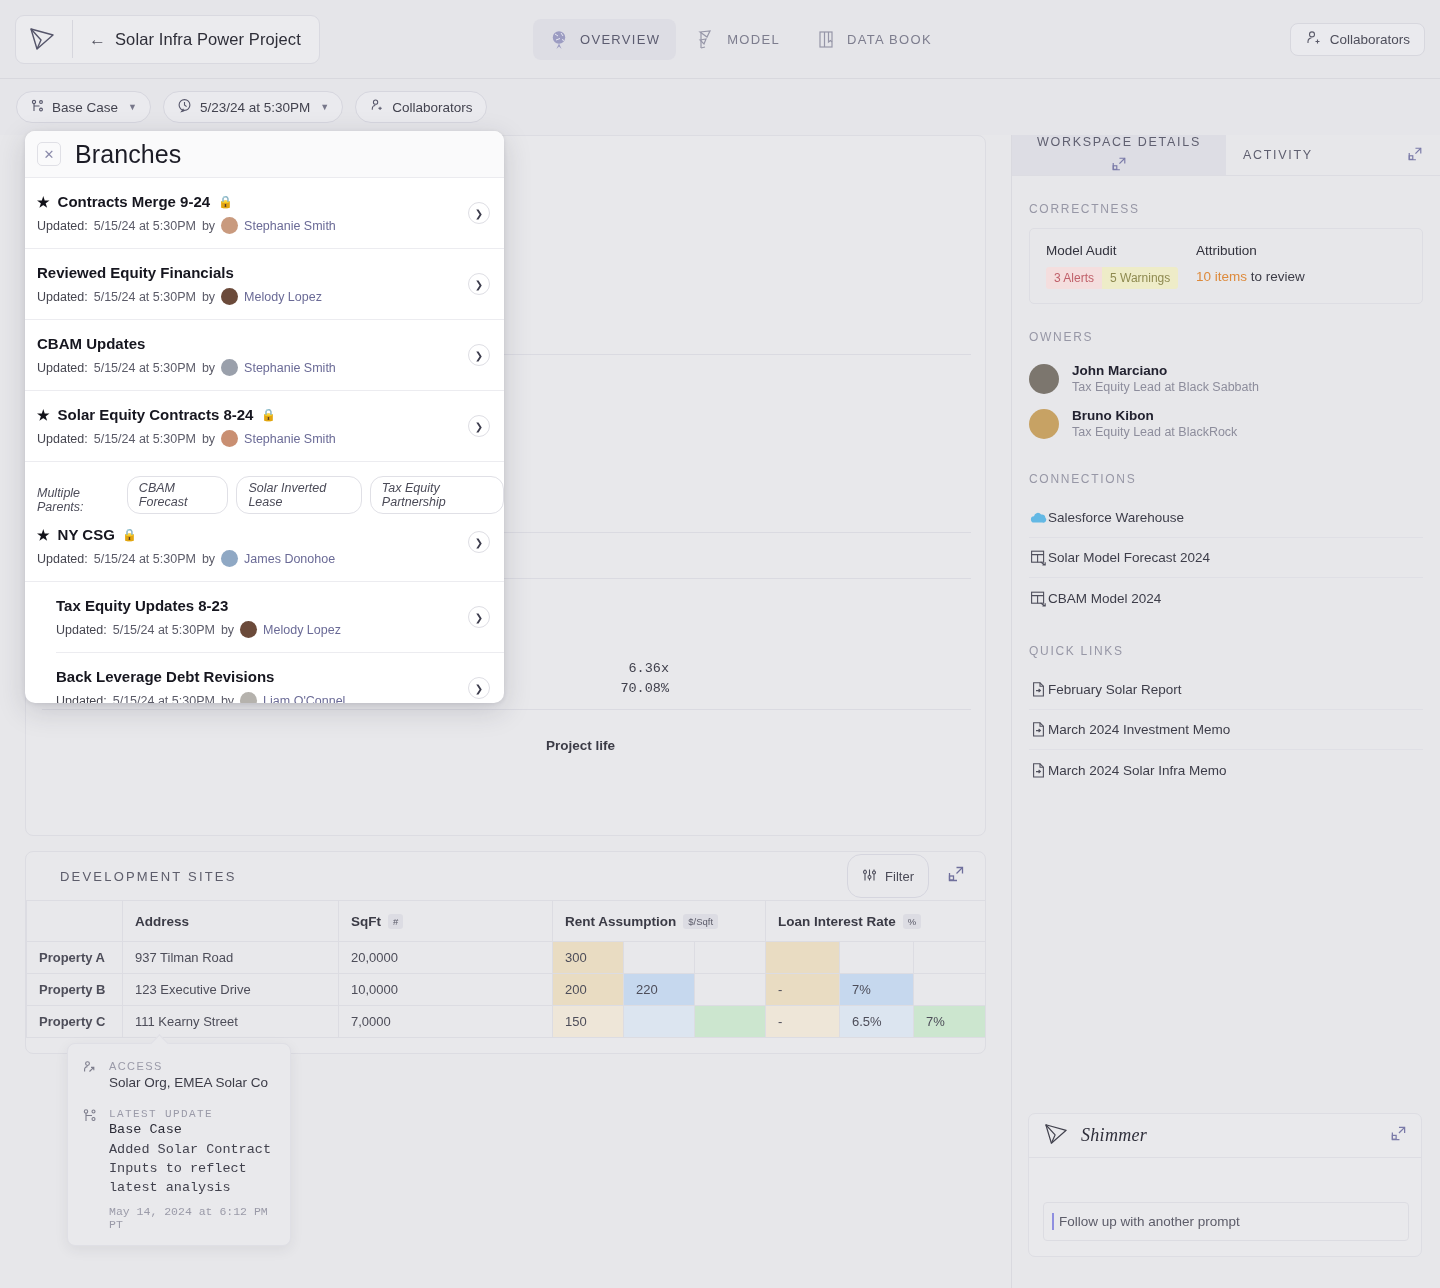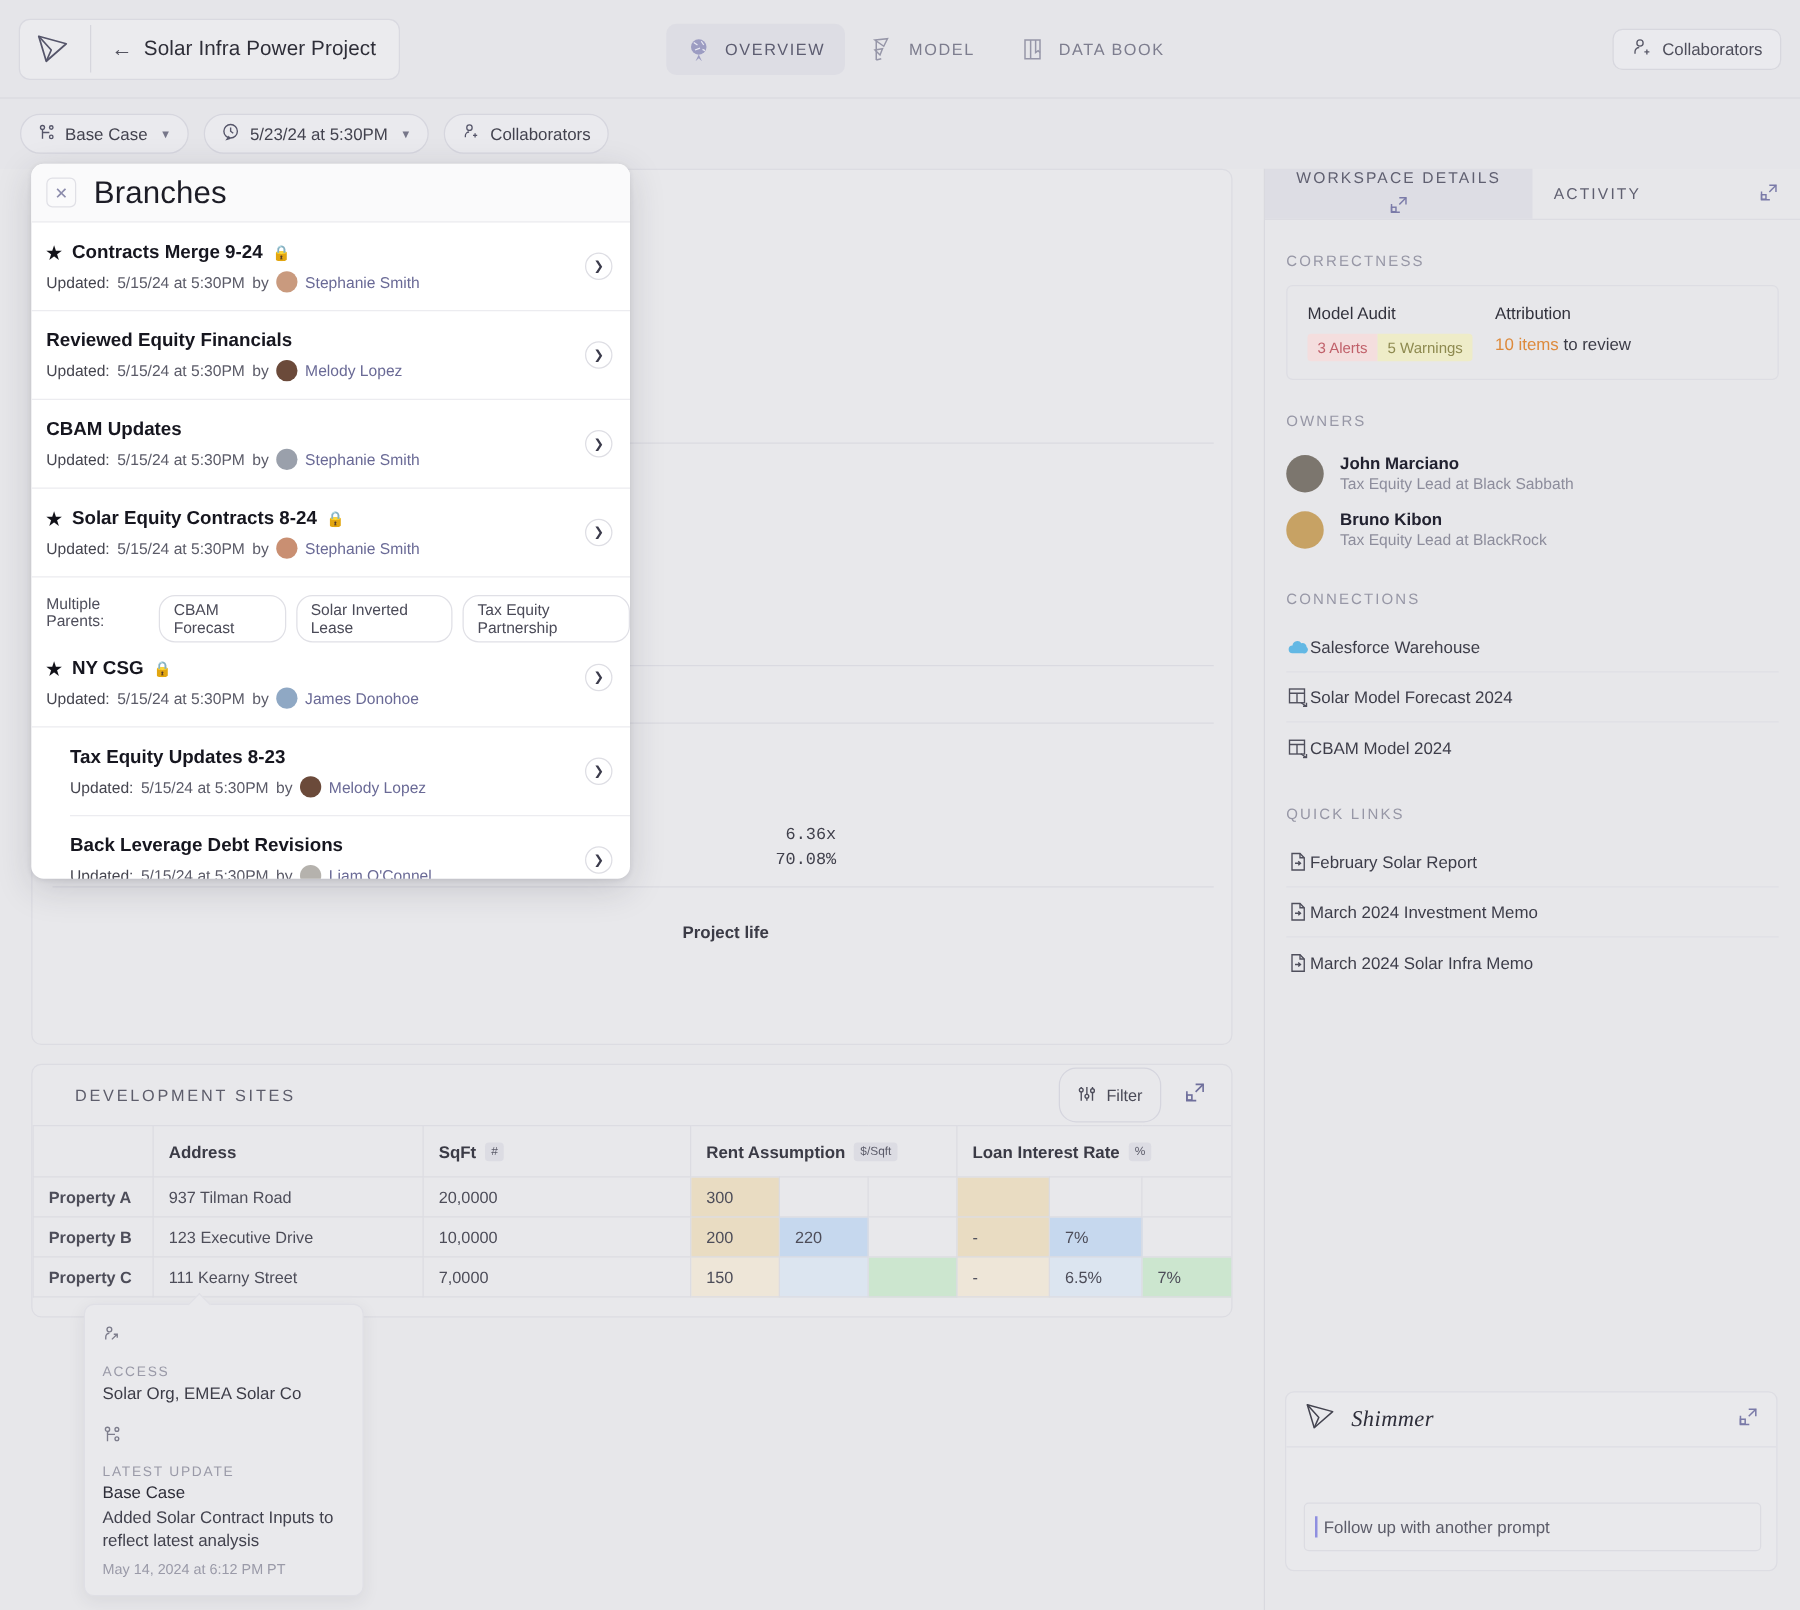--- a/index.html
+++ b/index.html
@@ -133,35 +133,35 @@
   .br-lock { font-size: 12px; color: #9898ad; }
   .br-meta { margin-top: 7px; display: flex; align-items: center; gap: 6px;
              font-size: 12.5px; color: #5b5b68; }
   .br-meta .lbl { color: #45454f; }
   .av { width: 17px; height: 17px; border-radius: 50%; display: inline-block; }
   .br-user { color: #6a6a96; }
   .go { position: absolute; right: 14px; top: 50%; transform: translateY(-50%);
         width: 22px; height: 22px; border: 1px solid #dedee4; border-radius: 50%;
         display: flex; align-items: center; justify-content: center;
         font-size: 10px; color: #3b3b4b; }
-  .parents { display: flex; align-items: flex-start; gap: 8px; padding: 14px 0 2px 12px; font-size: 12.5px; color: #4e4e5b; }
+  .parents { display: flex; align-items: flex-end; gap: 8px; padding: 14px 0 2px 12px; font-size: 12.5px; color: #4e4e5b; font-style: italic; }
   .ppill { border: 1px solid #e0e0e6; border-radius: 13px; padding: 4px 11px; font-size: 12.5px; color: #4b4b58; }
   .sub-sep { height: 1px; background: #ececf0; margin-left: 31px; }
 
   
   .hovercard {
     position: absolute; left: 67px; top: 1043px; width: 224px;
     background: #e9e9ec; border: 1px solid #dfdfe5; border-radius: 8px;
     padding: 16px 14px 14px 14px; box-shadow: 0 4px 14px rgba(40,40,60,.07);
   }
   .hc-arrow { position: absolute; left: 85px; top: -7px; width: 13px; height: 13px;
               background: #e9e9ec; border-left: 1px solid #dfdfe5; border-top: 1px solid #dfdfe5;
               transform: rotate(45deg); }
-  .hc-block { display: flex; gap: 11px; flex-direction: column; }
-  .hc-block + .hc-block { margin-top: 18px; }
+  .hc-block { display: flex; gap: 11px; }
+  .hc-block + .hc-block { margin-top: 18px; font-family: Liberation Mono, monospace; }
   .hc-lbl { font-size: 11px; letter-spacing: 1.4px; color: #9a9aa8; }
   .hc-val { font-size: 13.5px; color: #3c3c47; margin-top: 3px; }
   .hc-strong { font-size: 13.5px; color: #2d2d38; margin-top: 2px; }
   .hc-body { font-size: 13.5px; color: #42424e; line-height: 19px; margin-top: 3px; }
   .hc-time { font-size: 11.5px; color: #9a9aa8; margin-top: 8px; }
 
   
   .side { position: absolute; left: 1011px; top: 135px; width: 429px; height: 1153px;
           background: #e7e7ea; border-left: 1px solid #d9d9df; }
   .side-tabs { display: flex; height: 41px; border-bottom: 1px solid #dcdce2; }

